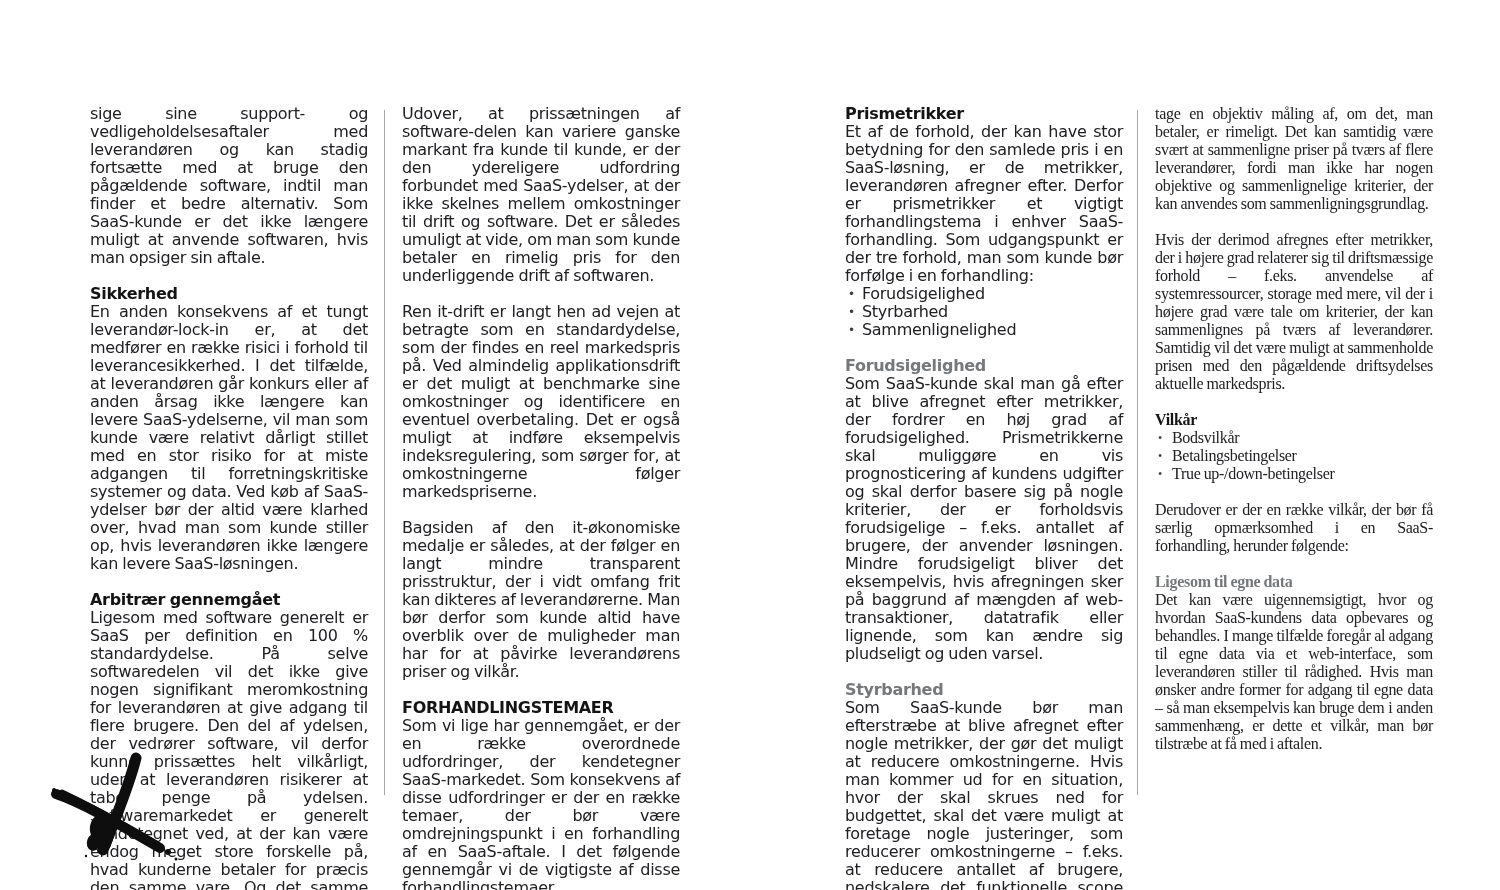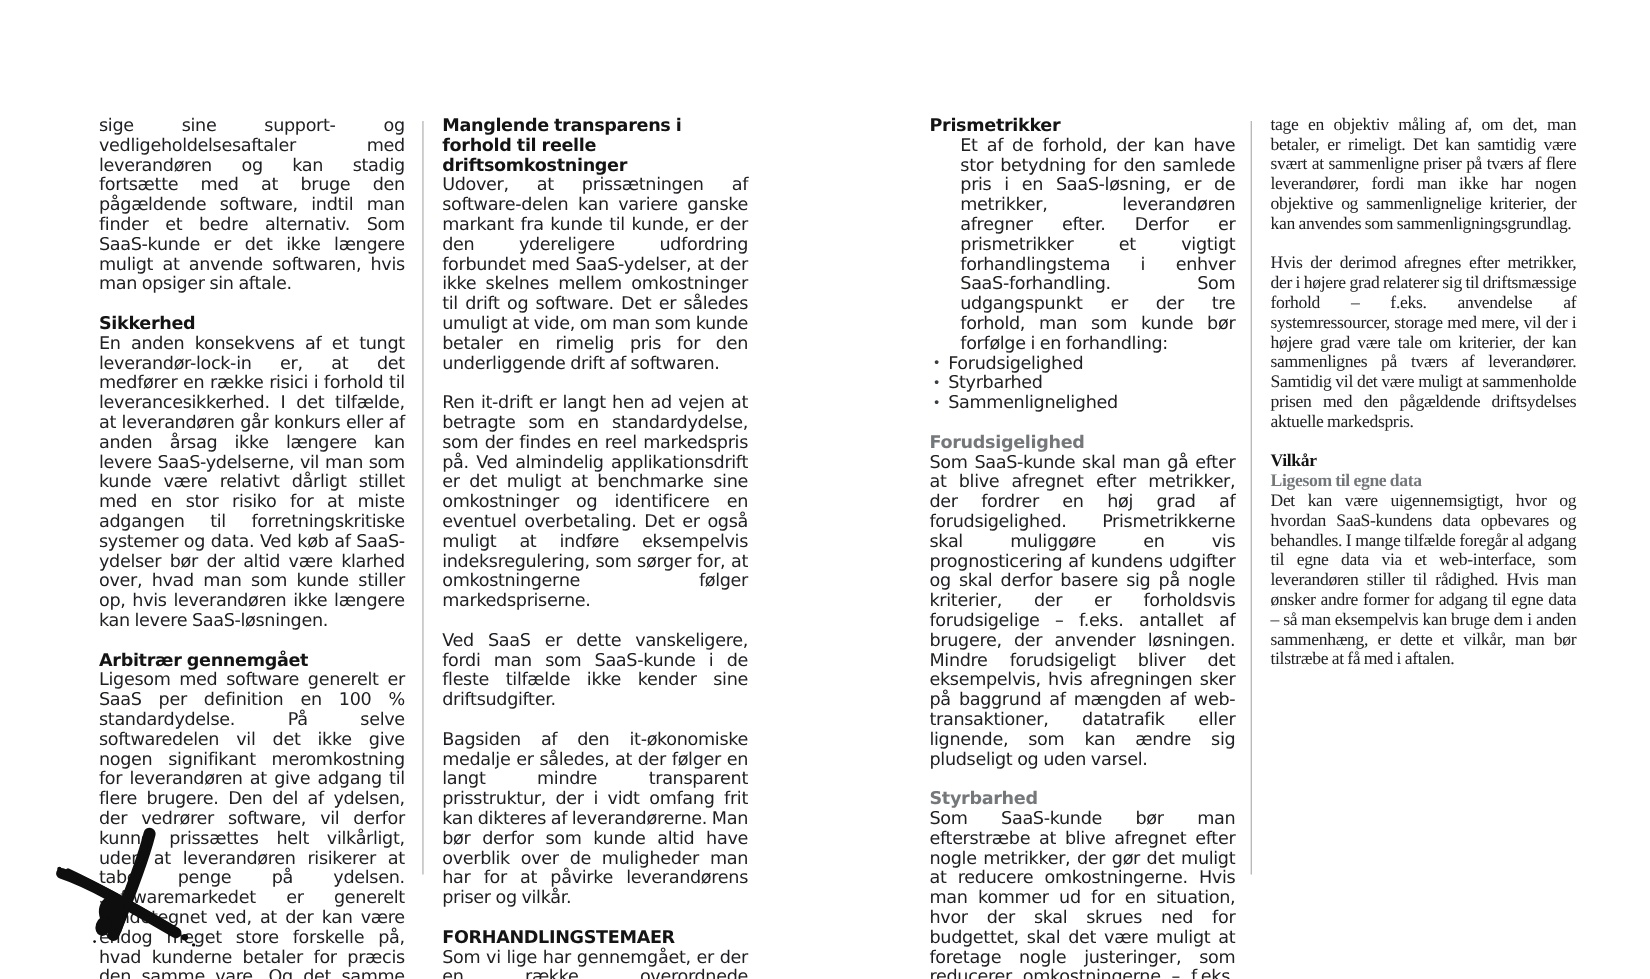--- a/index.html
+++ b/index.html
@@ -13,21 +13,21 @@
   .col{
     position:absolute;top:105px;width:278px;
     font-size:16px;line-height:18px;
     letter-spacing:-0.3px;word-spacing:-0.5px;
   }
   .col-1{left:90px;}
   .col-2{left:402px;}
   .col-3{left:845px;}
   .col-4{left:1155px;font-family:Liberation Serif, serif;}
   .paragraph{margin:0 0 18px 0;text-align:justify;}
-  .paragraph.tight{margin-bottom:0;margin-left:28px;}
+  .paragraph.tight{margin-bottom:0;}
   .heading{font-weight:bold;color:#141414;margin:0;text-align:left;}
   .subheading{font-weight:bold;color:#75787b;margin:0;text-align:left;}
   ul.bullets{margin:0 0 18px 0;padding:0;list-style:none;}
   ul.bullets li{position:relative;padding-left:17px;}
   ul.bullets li::before{
     content:"\2022";position:absolute;left:3px;top:0;
     color:#3a3d40;font-size:12px;
   }
   .vdiv{position:absolute;top:110px;height:685px;width:1px;background:#a8a8a8;}
   .vdiv-left{left:384px;}
@@ -41,24 +41,22 @@
 
   <section class="col col-1">
       <div class="paragraph">sige sine support- og vedligeholdelsesaftaler med leverandøren og kan stadig fortsætte med at bruge den pågældende software, indtil man finder et bedre alternativ. Som SaaS-kunde er det ikke længere muligt at anvende softwaren, hvis man opsiger sin aftale.</div>
       <div class="heading">Sikkerhed</div>
       <div class="paragraph">En anden konsekvens af et tungt leverandør-lock-in er, at det medfører en række risici i forhold til leverancesikkerhed. I det tilfælde, at leverandøren går konkurs eller af anden årsag ikke længere kan levere SaaS-ydelserne, vil man som kunde være relativt dårligt stillet med en stor risiko for at miste adgangen til forretningskritiske systemer og data. Ved køb af SaaS-ydelser bør der altid være klarhed over, hvad man som kunde stiller op, hvis leverandøren ikke længere kan levere SaaS-løsningen.</div>
       <div class="heading">Arbitrær gennemgået</div>
       <div class="paragraph">Ligesom med software generelt er SaaS per definition en 100 % standardydelse. På selve softwaredelen vil det ikke give nogen signifikant meromkostning for leverandøren at give adgang til flere brugere. Den del af ydelsen, der vedrører software, vil derfor kunne prissættes helt vilkårligt, uden at leverandøren risikerer at tabe penge på ydelsen. Softwaremarkedet er generelt kendetegnet ved, at der kan være endog meget store forskelle på, hvad kunderne betaler for præcis den samme vare. Og det samme gør sig gældende i markedet for SaaS-ydelser.</div>
     </section>
   <div class="vdiv vdiv-left"></div>
   <section class="col col-2">
-      <div class="heading">Manglende transparens i forhold til reelle driftsomkostninger</div>
       <div class="paragraph">Udover, at prissætningen af software-delen kan variere ganske markant fra kunde til kunde, er der den ydereligere udfordring forbundet med SaaS-ydelser, at der ikke skelnes mellem omkostninger til drift og software. Det er således umuligt at vide, om man som kunde betaler en rimelig pris for den underliggende drift af softwaren.</div>
       <div class="paragraph">Ren it-drift er langt hen ad vejen at betragte som en standardydelse, som der findes en reel markedspris på. Ved almindelig applikationsdrift er det muligt at benchmarke sine omkostninger og identificere en eventuel overbetaling. Det er også muligt at indføre eksempelvis indeksregulering, som sørger for, at omkostningerne følger markedspriserne.</div>
-      <div class="paragraph">Ved SaaS er dette vanskeligere, fordi man som SaaS-kunde i de fleste tilfælde ikke kender sine driftsudgifter.</div>
       <div class="paragraph">Bagsiden af den it-økonomiske medalje er således, at der følger en langt mindre transparent prisstruktur, der i vidt omfang frit kan dikteres af leverandørerne. Man bør derfor som kunde altid have overblik over de muligheder man har for at påvirke leverandørens priser og vilkår.</div>
       <div class="heading">FORHANDLINGSTEMAER</div>
       <div class="paragraph">Som vi lige har gennemgået, er der en række overordnede udfordringer, der kendetegner SaaS-markedet. Som konsekvens af disse udfordringer er der en række temaer, der bør være omdrejningspunkt i en forhandling af en SaaS-aftale. I det følgende gennemgår vi de vigtigste af disse forhandlingstemaer.</div>
     </section>
 
   <section class="col col-3">
       <div class="heading">Prismetrikker</div>
       <div class="paragraph tight">Et af de forhold, der kan have stor betydning for den samlede pris i en SaaS-løsning, er de metrikker, leverandøren afregner efter. Derfor er prismetrikker et vigtigt forhandlingstema i enhver SaaS-forhandling. Som udgangspunkt er der tre forhold, man som kunde bør forfølge i en forhandling:</div>
       <ul class="bullets">
         <li>Forudsigelighed</li>
@@ -70,20 +68,26 @@
       <div class="subheading">Styrbarhed</div>
       <div class="paragraph">Som SaaS-kunde bør man efterstræbe at blive afregnet efter nogle metrikker, der gør det muligt at reducere omkostningerne. Hvis man kommer ud for en situation, hvor der skal skrues ned for budgettet, skal det være muligt at foretage nogle justeringer, som reducerer omkostningerne – f.eks. at reducere antallet af brugere, nedskalere det funktionelle scope eller lignende. Det gælder med andre ord om at have nogle redskaber, der gør det muligt at styre økonomien.</div>
       <div class="subheading">Sammenlignelighed</div>
       <div class="paragraph">I en SaaS-løsning indgår både drift og software i en samlet pakke. Ofte ved man som kunde ikke, hvor meget man betaler for henholdsvis det ene eller det andet. Det betyder, at det kan være svært at fore-</div>
     </section>
   <div class="vdiv vdiv-right"></div>
   <section class="col col-4">
       <div class="paragraph">tage en objektiv måling af, om det, man betaler, er rimeligt. Det kan samtidig være svært at sammenligne priser på tværs af flere leverandører, fordi man ikke har nogen objektive og sammenlignelige kriterier, der kan anvendes som sammenligningsgrundlag.</div>
       <div class="paragraph">Hvis der derimod afregnes efter metrikker, der i højere grad relaterer sig til driftsmæssige forhold – f.eks. anvendelse af systemressourcer, storage med mere, vil der i højere grad være tale om kriterier, der kan sammenlignes på tværs af leverandører. Samtidig vil det være muligt at sammenholde prisen med den pågældende driftsydelses aktuelle markedspris.</div>
       <div class="heading">Vilkår</div>
+      <ul class="bullets">
+        <li>Bodsvilkår</li>
+        <li>Betalingsbetingelser</li>
+        <li>True up-/down-betingelser</li>
+      </ul>
+      <div class="paragraph">Derudover er der en række vilkår, der bør få særlig opmærksomhed i en SaaS-forhandling, herunder følgende:</div>
       <div class="subheading">Ligesom til egne data</div>
       <div class="paragraph">Det kan være uigennemsigtigt, hvor og hvordan SaaS-kundens data opbevares og behandles. I mange tilfælde foregår al adgang til egne data via et web-interface, som leverandøren stiller til rådighed. Hvis man ønsker andre former for adgang til egne data – så man eksempelvis kan bruge dem i anden sammenhæng, er dette et vilkår, man bør tilstræbe at få med i aftalen.</div>
     </section>
 
   <svg class="x-mark" viewBox="0 0 150 130" xmlns="http://www.w3.org/2000/svg" aria-hidden="true">
     <g fill="none" stroke="#0e0e0e" stroke-linecap="round">
       <path d="M14,52 C38,60 70,78 118,106" stroke-width="10"></path>
       <path d="M20,50 C50,64 85,84 112,100" stroke-width="5"></path>
       <path d="M94,16 C88,40 74,76 61,108" stroke-width="11"></path>
       <path d="M91,24 C85,46 74,82 66,104" stroke-width="5"></path>

